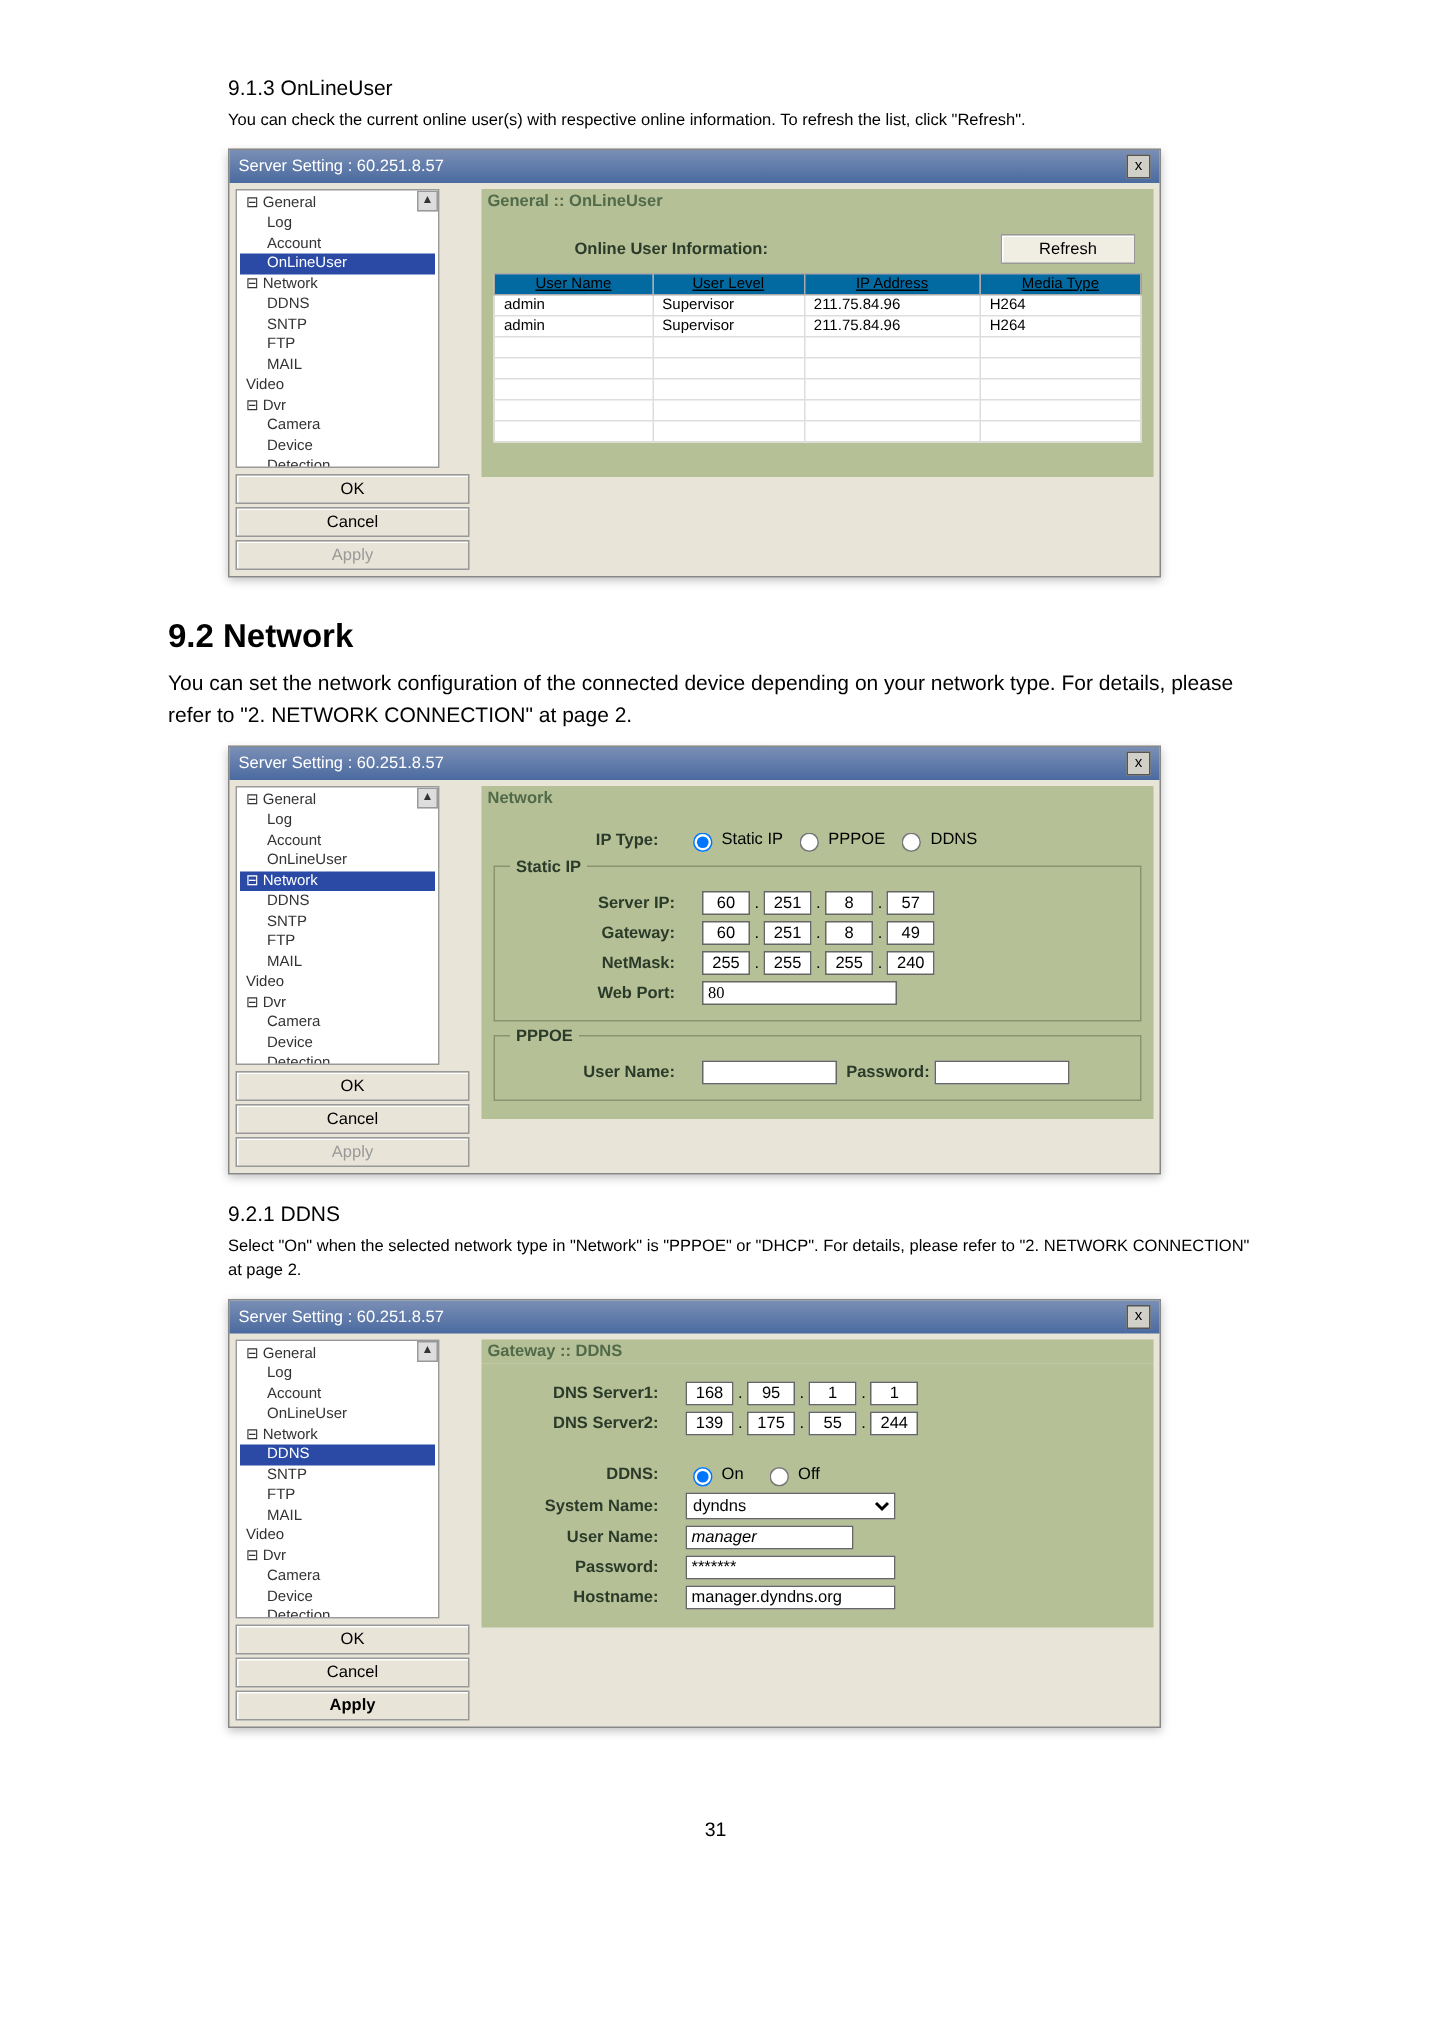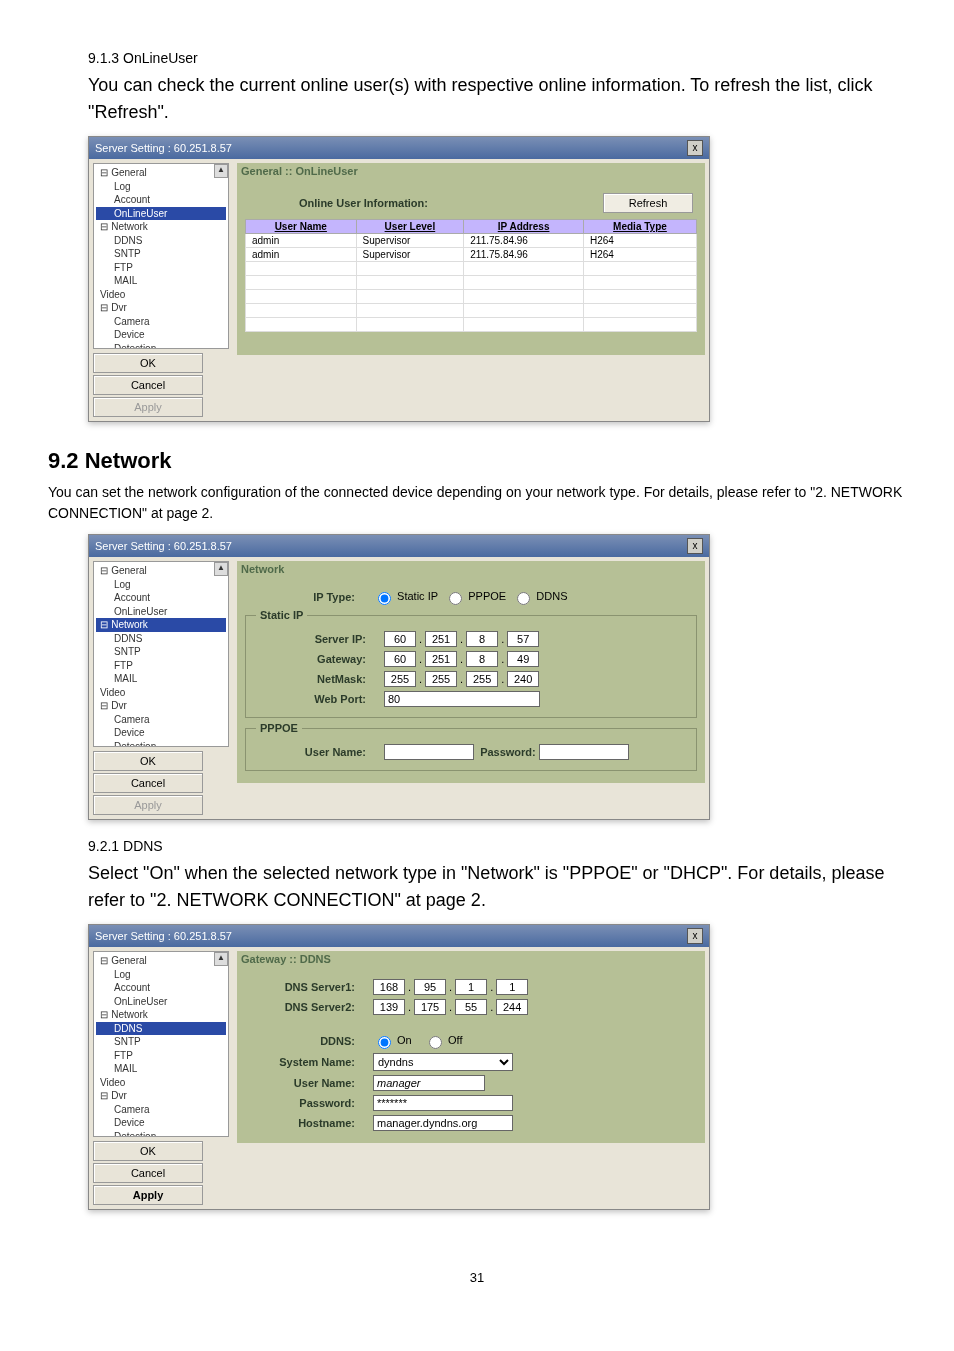--- a/index.html
+++ b/index.html
@@ -6,29 +6,29 @@
     margin: 0;
     padding: 0;
     font-family: Arial, sans-serif;
     font-size: 14px;
     color: #000;
     background: #fff;
   }
   .page {
     width: 954px;
     margin: 0 auto;
-    padding: 40px 48px;
+    padding: 40px 112px;
     box-sizing: border-box;
   }
   .section-title {
     font-size: 14px;
     margin: 10px 0 6px 40px;
   }
   .body-text {
-    font-size: 18px;
+    font-size: 11px;
     margin: 6px 0 10px 40px;
     line-height: 1.5;
   }
   .body-text-0 {
     font-size: 14px;
     margin: 6px 0 10px 0;
     line-height: 1.5;
   }
   .h2-title {
     font-size: 22px;
@@ -100,21 +100,21 @@
     display: flex;
     flex-direction: column;
     gap: 2px;
   }
   .dialog .left-btns button,
   .win-btn {
     font-size: 11px;
     background: #e8e4d8;
     border: 1px solid #999;
     padding: 3px 8px;
-    width: 110px;
+    width: 156px;
     box-shadow: 1px 1px 0 #fff inset;
   }
   .win-btn:disabled { color: #999; }
   .dialog .right {
     flex: 1;
     margin: 4px;
   }
   .panel-head {
     font-size: 11px;
     font-weight: bold;
@@ -158,23 +158,23 @@
   }
   .ou-top .lbl { font-weight: bold; color: #2b3b2a; font-size: 11px; padding-left: 50px; }
   .ou-top .win-btn { width: 90px; background: #f0ede3; margin-left: 40px; }
   table.grid {
     width: 100%;
     font-size: 10px;
     border-collapse: collapse;
     background: #fff;
   }
   table.grid th {
-    background: #c4b5fd;
+    background: #0369a1;
     border: 1px solid #aaa;
-    font-weight: bold;
+    font-weight: normal;
     padding: 1px 6px;
     text-decoration: underline;
   }
   table.grid td {
     border: 1px solid #ddd;
     padding: 1px 6px;
   }
   .select { border: 1px solid #666; font-size: 11px; background: #fff; height: 18px; }
   .radio { vertical-align: middle; }
   .page-num {
@@ -366,21 +366,21 @@
                   <span class="dot">.</span>
                 <input class="txt" value="255" style="">
                   <span class="dot">.</span>
                 <input class="txt" value="255" style="">
                   <span class="dot">.</span>
                 <input class="txt" value="240" style="">
               </span>
             </div>
             <div class="row">
               <span class="lbl">Web Port:</span>
-              <input class="txt" style="width: 156px;" value="80">
+              <input class="txt" style="width: 130px; font-family: Liberation Serif, serif;" value="80">
             </div>
           </fieldset>
           <fieldset>
             <legend>PPPOE</legend>
             <div class="row">
               <span class="lbl">User Name:</span>
               <input class="txt" style="width: 90px;">
               &nbsp;&nbsp;
               <span style="font-weight:bold;color:#2b3b2a;">Password:</span>&nbsp;
               <input class="txt" style="width: 90px;">

